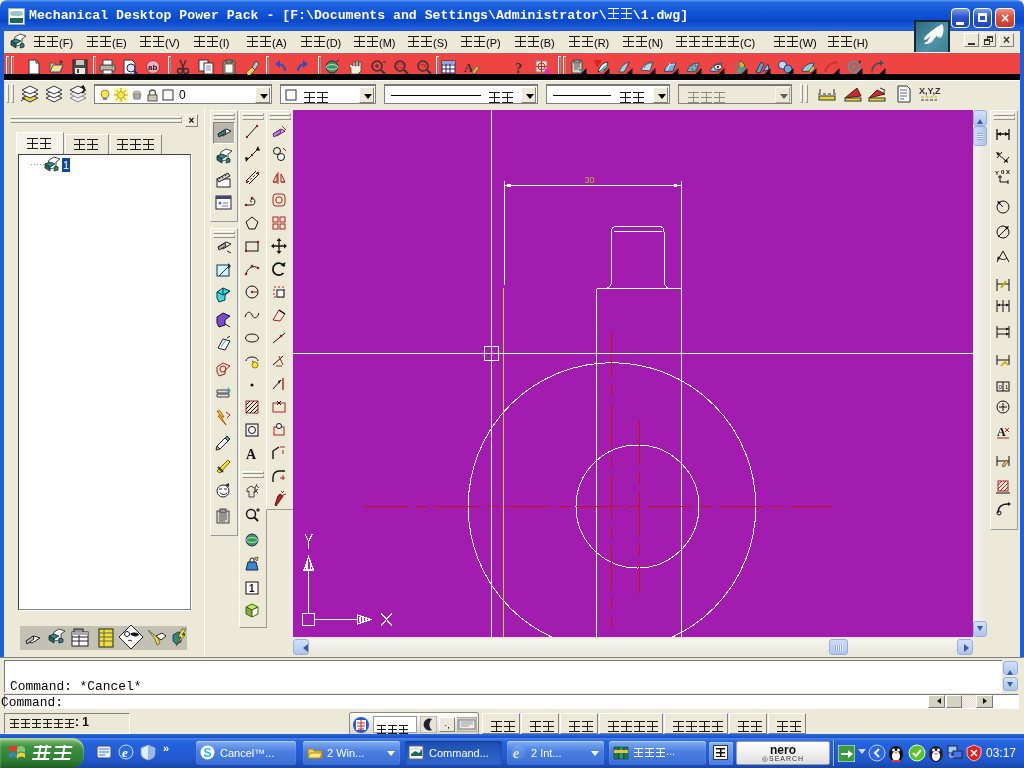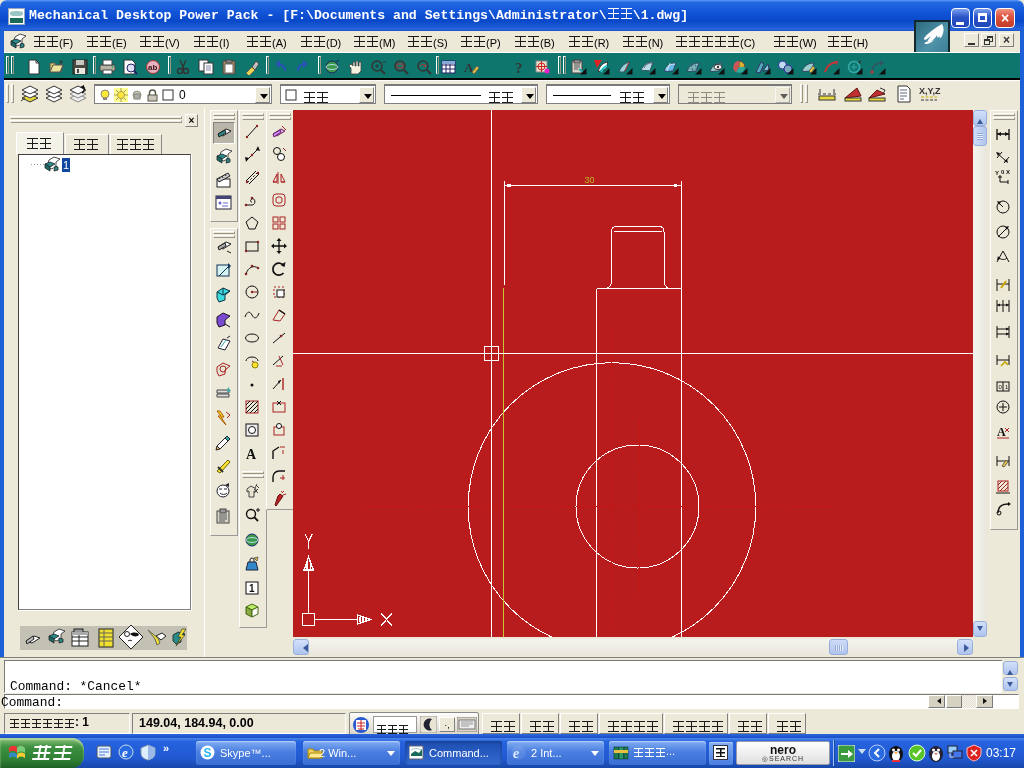--- a/index.html
+++ b/index.html
@@ -84,21 +84,21 @@
 
 <div class="abs rs" style="left:964px;top:33px;width:15px;height:14px;background:#ece9d8">
     <div class="abs" style="left:3px;top:9px;width:7px;height:2px;background:#333"></div>
   </div>
 <div class="abs rs" style="left:981px;top:33px;width:15px;height:14px;background:#ece9d8">
     <div class="abs" style="left:5px;top:2px;width:6px;height:6px;border:1px solid #333;border-top-width:2px"></div>
     <div class="abs" style="left:2px;top:5px;width:6px;height:6px;border:1px solid #333;border-top-width:2px;background:#ece9d8"></div>
   </div>
 <div class="abs rs" style="left:999px;top:33px;width:15px;height:14px;background:#ece9d8;color:#333;font-weight:bold;font-size:12px;text-align:center;line-height:13px">×</div>
 
-<div class="abs" id="tb1" style="left:0;top:52px;width:1024px;height:28px;background:#0f766e;border-top:1px solid #fff;border-bottom:2px solid #000000">
+<div class="abs" id="tb1" style="left:0;top:52px;width:1024px;height:28px;background:#ef4444;border-top:1px solid #fff;border-bottom:6px solid #000000">
 <div class="abs grabv" style="left:6px;top:3px;height:18px"></div>
     <div class="abs grabv" style="left:11px;top:3px;height:18px"></div>
 <svg class="abs" style="left:26px;top:6px" width="16" height="16">
       <path d="M3 1h7l3 3v11H3z" fill="#fff" stroke="#333"></path>
       <path d="M10 1v3h3" fill="none" stroke="#333"></path>
     </svg>
 <svg class="abs" style="left:49px;top:6px" width="16" height="16">
       <path d="M1 13V4h5l1 2h7l-2 7z" fill="#d8c868" stroke="#555"></path>
       <path d="M1 13l3-7h10l-3 7z" fill="#ece49a" stroke="#555"></path>
       <path d="M10 3h4M12 1v4" stroke="#333"></path>
@@ -688,21 +688,21 @@
 <svg class="abs" style="left:66px;top:360px" width="18" height="17">
       <path d="M2 14V9a6 6 0 016-6h6" fill="none" stroke="#111" stroke-width="1.4"></path>
       <path d="M12 7v5M9 10h5" stroke="#a22"></path>
     </svg>
 <svg class="abs" style="left:66px;top:383px" width="18" height="17">
       <path d="M4 14l3-9 2-2 3 2-2 3-5 7z" fill="#b22" stroke="#611"></path>
       <path d="M11 2l2-2M12 4l3-1M10 1l1-1" stroke="#a22"></path>
     </svg>
 </div>
 
-<div class="abs" id="canvas" style="left:293px;top:110px;width:680px;height:527px;background:#b91c1c">
+<div class="abs" id="canvas" style="left:293px;top:110px;width:680px;height:527px;background:#a21caf">
 <svg width="680" height="527" shape-rendering="crispEdges">
 
  <circle cx="319" cy="396.5" r="143.8" fill="none" stroke="#fff" stroke-width="1"></circle>
  <circle cx="344.5" cy="396.5" r="61.5" fill="none" stroke="#fff" stroke-width="1"></circle>
 
  <line x1="303.5" y1="178.5" x2="303.5" y2="527" stroke="#fff"></line>
  <line x1="388.5" y1="178.5" x2="388.5" y2="527" stroke="#fff"></line>
  <line x1="303.5" y1="178.5" x2="388.5" y2="178.5" stroke="#fff"></line>
  <path d="M313.5 178.5 Q318.5 177 318.5 170 V121.5 Q318.5 116.5 323.5 116.5 H366 Q371 116.5 371 121.5 V170 Q371 177 376.5 178.5" fill="none" stroke="#fff"></path>
  <line x1="321" y1="121.5" x2="368.5" y2="121.5" stroke="#fff"></line>
@@ -862,21 +862,20 @@
     </div>
  <div class="abs sbtn" style="left:946px;top:37px;width:16px;height:13px"></div>
  <div class="abs" style="left:962px;top:37px;width:14px;height:13px;background:repeating-conic-gradient(#e2dfd2 0 25%,#f6f4ec 0 50%) 0 0/2px 2px"></div>
  <div class="abs sbtn" style="left:976px;top:37px;width:17px;height:13px">
       <div class="abs" style="left:6px;top:2px;border:3.5px solid transparent;border-left:4px solid #111"></div>
     </div>
 </div>
 
 <div class="abs" id="status" style="left:0;top:710px;width:1024px;height:28px;background:#ece9d8">
  <div class="abs sk" style="left:4px;top:3px;width:126px;height:21px;font-weight:bold;font-size:12px;padding:3px 0 0 4px"><span class="cj cjs"></span><span class="cj cjs"></span><span class="cj cjs"></span><span class="cj cjs"></span><span class="cj cjs"></span><span class="cj cjs"></span><span style="position:relative;top:-2px">: 1</span></div>
- <div class="abs sk" style="left:132px;top:3px;width:214px;height:21px;font-weight:bold;font-size:12.5px;padding:2px 0 0 6px">149.04, 184.94, 0.00</div>
 
  <div class="abs" style="left:349px;top:2px;width:130px;height:24px;background:linear-gradient(180deg,#fdfdfb,#d8d4c4);border:1px solid #888;border-radius:2px">
   <svg class="abs" style="left:2px;top:3px" width="18" height="18">
         <circle cx="9" cy="9" r="8" fill="#2a5ad0"></circle>
         <rect x="4" y="4" width="10" height="10" fill="#fff"></rect>
         <path d="M5 7h8M5 10h8M9 4v10M6 13h6" stroke="#c22"></path>
       </svg>
   <div class="abs" style="left:23px;top:3px;width:44px;height:17px;background:#fff;border:1px solid #999;padding:3px 0 0 2px"><span class="cj cjs"></span><span class="cj cjs"></span><span class="cj cjs"></span></div>
   <svg class="abs" style="left:70px;top:3px" width="17" height="17">
         <rect width="17" height="17" rx="2" fill="#e8e4d4" stroke="#999"></rect>
@@ -924,28 +923,28 @@
       <path d="M8 1l7 3v5c0 4-3 6-7 7-4-1-7-3-7-7V4z" fill="#ddeeff" stroke="#89a"></path>
       <path d="M8 1l7 3v5c0 4-3 6-7 7z" fill="#9ab8e8"></path>
     </svg>
  <div class="abs" style="left:163px;top:4px;color:#fff;font-weight:bold;font-size:11px">»</div>
 
  <div class="abs" style="left:196px;top:3px;width:100px;height:24px;border-radius:3px;background:linear-gradient(180deg,#82aef2,#4a7ee0 45%,#3a6ed4);box-shadow:inset 0 1px 1px #b8d0f8;color:#fff;font-size:11px">
   <svg class="abs" style="left:4px;top:4px" width="15" height="15">
         <circle cx="7.5" cy="7.5" r="7" fill="#fff"></circle>
         <text x="3.5" y="12" font-size="12" font-weight="bold" fill="#29b6f6">S</text>
       </svg>
-  <span class="abs" style="left:24px;top:6px">Skype™...</span>
+  <span class="abs" style="left:24px;top:6px">Cancel™...</span>
  </div>
  <div class="abs" style="left:303px;top:3px;width:97px;height:24px;border-radius:3px;background:linear-gradient(180deg,#82aef2,#4a7ee0 45%,#3a6ed4);box-shadow:inset 0 1px 1px #b8d0f8;color:#fff;font-size:11px">
   <svg class="abs" style="left:4px;top:5px" width="16" height="14">
         <path d="M1 12V3h5l1 2h8v7z" fill="#f4d060" stroke="#a80"></path>
         <path d="M1 12l2-5h12l-2 5z" fill="#ffe890" stroke="#a80"></path>
       </svg>
-  <span class="abs" style="left:16px;top:6px">2 Win...</span>
+  <span class="abs" style="left:24px;top:6px">2 Win...</span>
   <div class="abs" style="left:84px;top:10px;border:4px solid transparent;border-top:5px solid #fff"></div>
  </div>
  <div class="abs" style="left:405px;top:3px;width:97px;height:24px;border-radius:3px;background:linear-gradient(180deg,#1e4eb0,#2a5ec4 60%,#3468cc);box-shadow:inset 0 1px 3px #123a88;color:#fff;font-size:11px">
   <svg class="abs" style="left:4px;top:4px" width="15" height="15">
         <rect x="0" y="1" width="14" height="13" fill="#fff" stroke="#667"></rect>
         <path d="M2 9l4-3 4 2 3-4v7H2z" fill="#1a6a5a"></path>
         <path d="M2 5c3-2 7-2 10 0" stroke="#9cc6c6" fill="none"></path>
       </svg>
   <span class="abs" style="left:24px;top:6px">Command...</span>
  </div>

